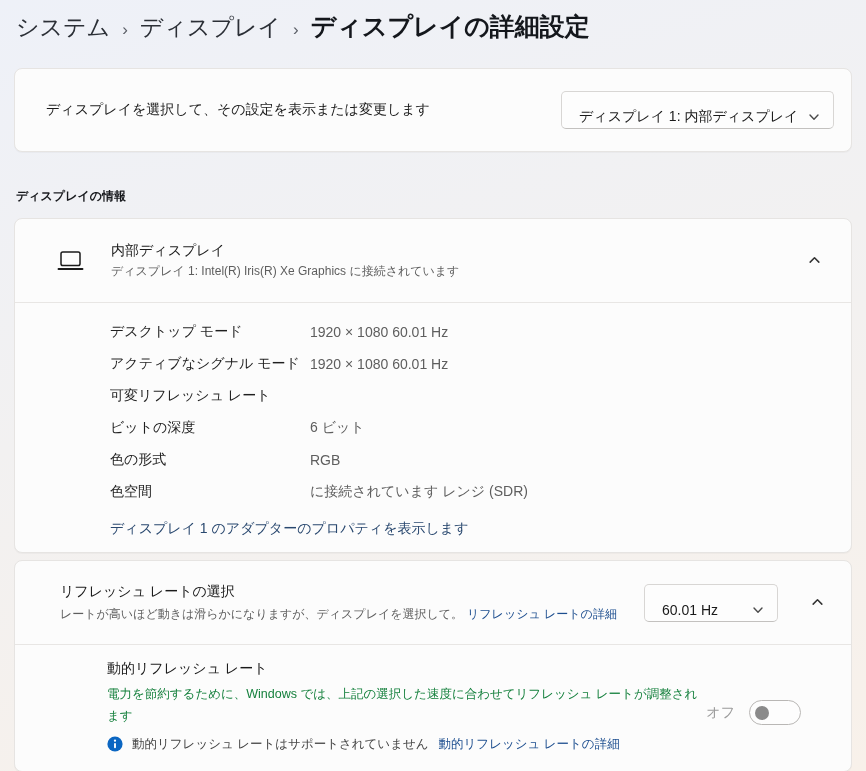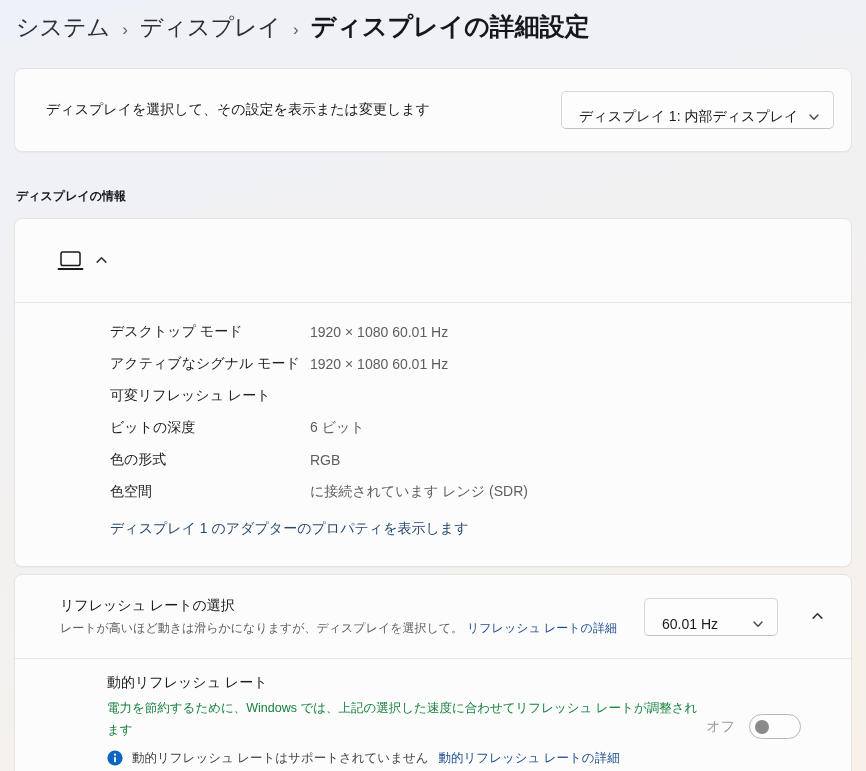--- a/index.html
+++ b/index.html
@@ -68,21 +68,21 @@
   .hdr-subtitle { font-size: 12px; color: #5e5e5e; display: block; margin-top: 3px; }
   .chev-btn {
     background: none; border: none; cursor: pointer;
     width: 34px; height: 34px;
     display: flex; align-items: center; justify-content: center;
     border-radius: 4px;
   }
   .divider { height: 1px; background: #e8e6e4; }
 
   
-  .detail-rows { padding: 13px 30px 28px 95px; }
+  .detail-rows { padding: 13px 30px 14px 95px; }
   .detail-row { display: flex; align-items: center; height: 32px; }
   .detail-label { width: 200px; font-size: 14px; color: #1f1f1f; }
   .detail-value { font-size: 14px; color: #5e5e5e; }
   .adapter-link {
     display: inline-block; margin-top: 12px;
     font-size: 14px; color: #29486f; text-decoration: none; cursor: pointer;
   }
 
   
   .refresh-card { margin-top: 7px; }
@@ -145,20 +145,24 @@
   </section>
 
   <h2 class="section-title">ディスプレイの情報</h2>
 
   <section class="card">
     <div class="expander-header">
       <svg class="icon" width="27" height="22" viewBox="0 0 27 22">
         <rect x="4" y="2" width="19" height="13.5" rx="1.8" fill="none" stroke="#1a1a1a" stroke-width="1.5"></rect>
         <line x1="1.5" y1="19" x2="25.5" y2="19" stroke="#1a1a1a" stroke-width="1.9" stroke-linecap="round"></line>
       </svg>
+      <div class="hdr-titles">
+        <span class="hdr-title">内部ディスプレイ</span>
+        <span class="hdr-subtitle">ディスプレイ 1: Intel(R) Iris(R) Xe Graphics に接続されています</span>
+      </div>
       <button class="chev-btn">
         <svg class="icon" width="13" height="13" viewBox="0 0 12 12">
             <polyline points="2,7.5 6,3.5 10,7.5" fill="none" stroke="#333" stroke-width="1.4" stroke-linecap="round" stroke-linejoin="round"></polyline>
           </svg>
       </button>
     </div>
     <div class="divider"></div>
     <div class="detail-rows">
       <div class="detail-row">
         <span class="detail-label">デスクトップ モード</span>

